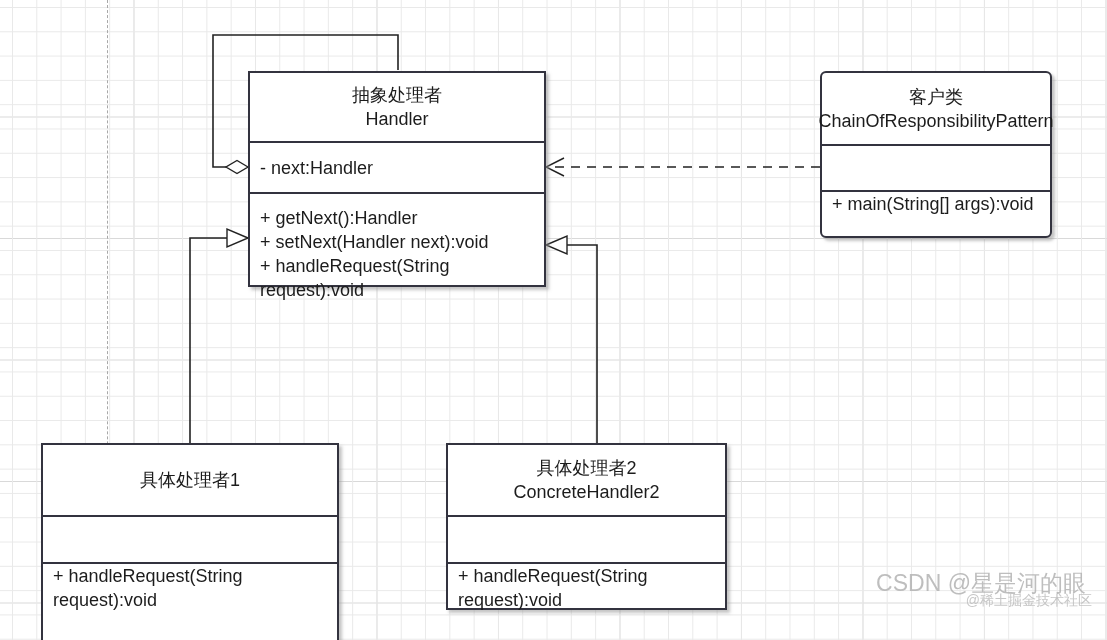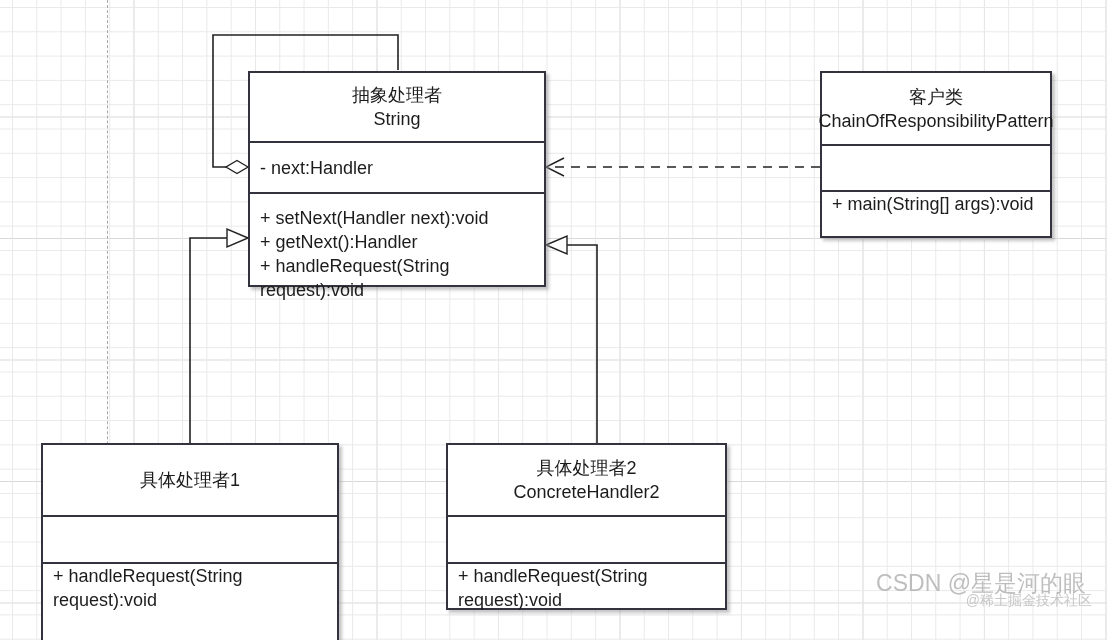--- a/index.html
+++ b/index.html
@@ -33,21 +33,21 @@
     box-sizing:border-box;display:flex;flex-direction:column;justify-content:center;
     border-bottom:2px solid #33333f;padding-left:10px;line-height:24px;
   }
   .uml-methods{box-sizing:border-box;padding-left:10px;line-height:24px;}
   .uml-methods.multi{padding-top:12px;}
   .uml-methods.single{display:flex;align-items:flex-start;}
   #cls-handler{left:248px;top:71px;width:298px;height:216px;}
   #cls-handler .uml-title{height:70px;}
   #cls-handler .uml-attrs{height:51px;}
   #cls-handler .uml-methods{height:91px;}
-  #cls-client{left:820px;top:71px;width:232px;height:167px;}
+  #cls-client{left:820px;top:71px;width:232px;height:167px;border-radius:6px;}
   #cls-client .uml-title{height:73px;}
   #cls-client .uml-attrs{height:46px;}
   #cls-client .uml-methods{height:44px;}
   #cls-concrete1{left:41px;top:443px;width:298px;height:215px;}
   #cls-concrete1 .uml-title{height:72px;}
   #cls-concrete1 .uml-attrs{height:47px;}
   #cls-concrete1 .uml-methods{height:44px;}
   #cls-concrete2{left:446px;top:443px;width:281px;height:167px;}
   #cls-concrete2 .uml-title{height:72px;}
   #cls-concrete2 .uml-attrs{height:47px;}
@@ -82,28 +82,28 @@
 
     <g>
       <polyline points="597,443 597,245 567,245" fill="none" stroke="#222222" stroke-width="1.6"></polyline>
       <polygon points="546,245 567,236 567,254" fill="#ffffff" stroke="#222222" stroke-width="1.4"></polygon>
     </g>
   </svg>
 
   <div class="uml-class" id="cls-handler">
     <div class="uml-title">
       <div>抽象处理者</div>
-      <div>String</div>
+      <div>Handler</div>
     </div>
     <div class="uml-attrs">
       <div>- next:Handler</div>
     </div>
     <div class="uml-methods multi">
+      <div>+ getNext():Handler</div>
       <div>+ setNext(Handler next):void</div>
-      <div>+ getNext():Handler</div>
       <div>+ handleRequest(String request):void</div>
     </div>
   </div>
 
   <div class="uml-class" id="cls-client">
     <div class="uml-title">
       <div>客户类</div>
       <div>ChainOfResponsibilityPattern</div>
     </div>
     <div class="uml-attrs"></div>

